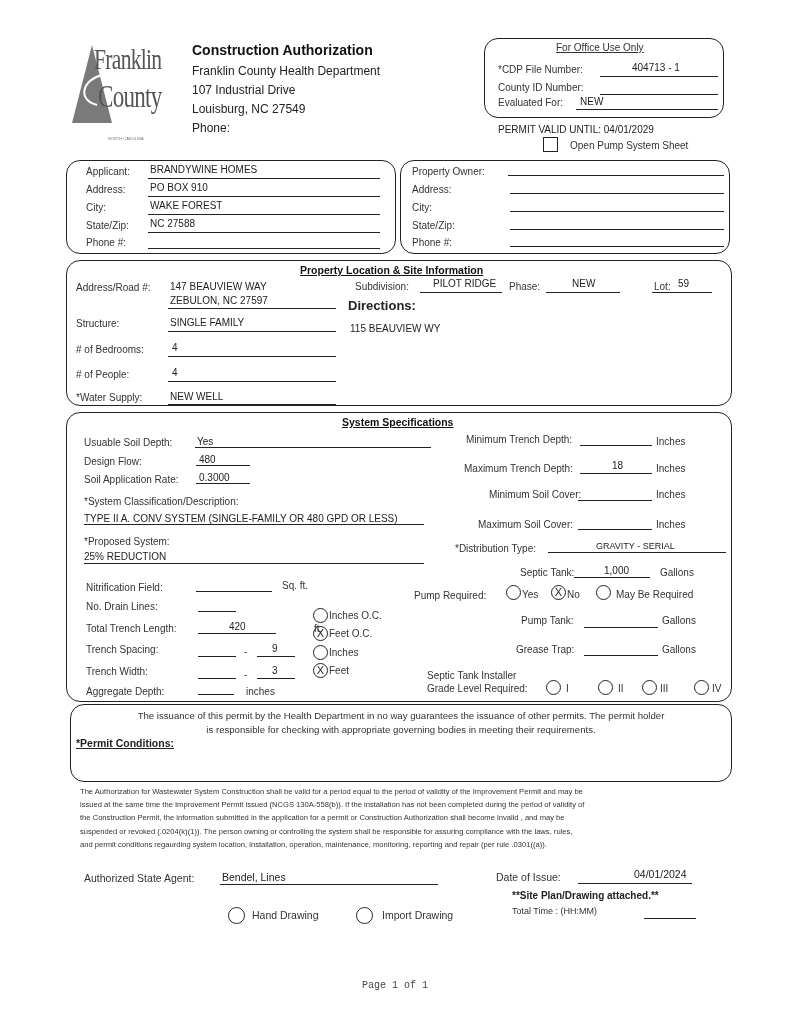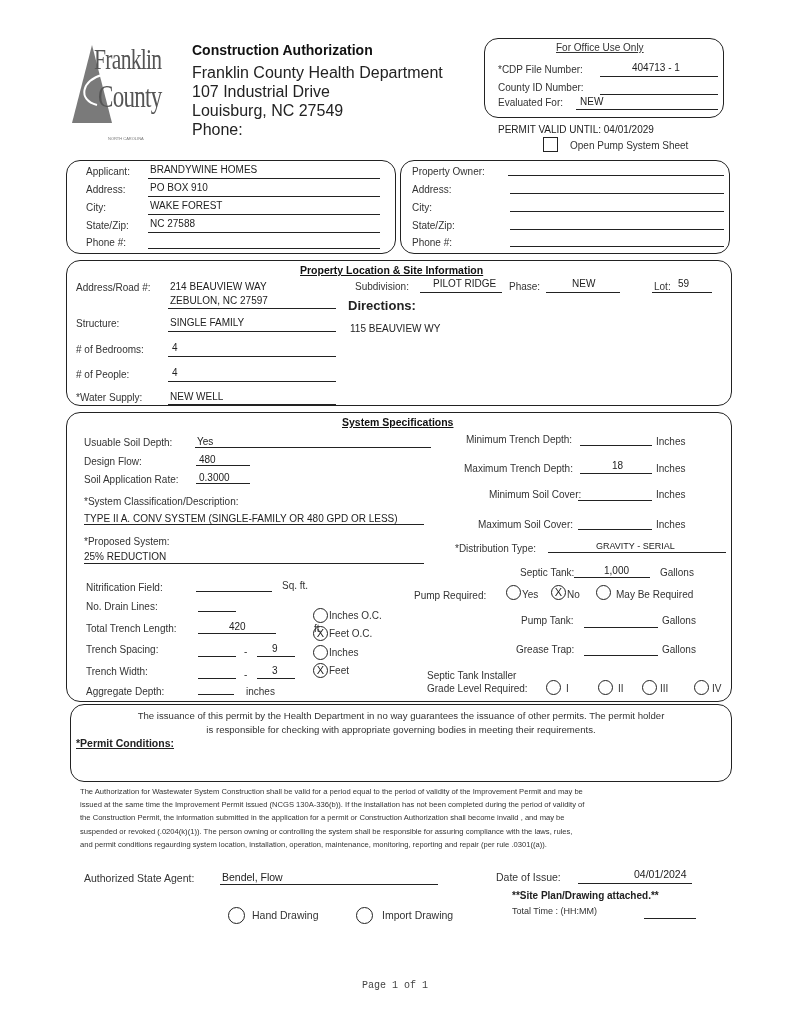--- a/index.html
+++ b/index.html
@@ -5,21 +5,21 @@
   * { box-sizing: border-box; margin: 0; padding: 0; }
   html, body { width: 791px; height: 1024px; background: #ffffff; overflow: hidden; }
   body { position: relative; font-family: "Liberation Sans", sans-serif; color: #1a1a1a; font-size: 10px; }
   .abs { position: absolute; }
   .box { position: absolute; border: 1.6px solid #222; border-radius: 14px; }
   .ul { position: absolute; border-bottom: 1.3px solid #222; height: 0; }
   .lbl { position: absolute; font-size: 10px; color: #333; white-space: nowrap; }
   .val { position: absolute; font-size: 10px; color: #222; white-space: nowrap; }
   .radio { position: absolute; width: 15px; height: 15px; border: 1.5px solid #222; border-radius: 50%; font-size: 11px; line-height: 12px; text-align: center; color: #222; }
   .hdr { font-size: 14px; font-weight: bold; color: #111; }
-  .sub { font-size: 16px; color: #222; }
+  .sub { font-size: 12px; color: #222; }
   .section-title { position: absolute; font-size: 10.5px; font-weight: bold; text-decoration: underline; color: #111; white-space: nowrap; }
   .legal { position: absolute; font-size: 7.6px; color: #333; line-height: 13.2px; left: 80px; width: 620px; }
   .mono { font-family: "Liberation Mono", monospace; }
 </style>
 </head>
 <body>
 
 <div class="abs" style="left:70px;top:40px;width:110px;height:110px;">
   <svg width="40" height="80" style="position:absolute;left:2px;top:5px;">
     <polygon points="20,0 0,78 40,78" fill="#7a7a7a"></polygon>
@@ -76,21 +76,21 @@
 <div class="ul" style="left:510px;top:211px;width:214px;"></div>
 <div class="lbl" style="left:412px;top:220px;">State/Zip:</div>
 <div class="ul" style="left:510px;top:229px;width:214px;"></div>
 <div class="lbl" style="left:412px;top:237px;">Phone #:</div>
 <div class="ul" style="left:510px;top:246px;width:214px;"></div>
 
 <div class="box" style="left:66px;top:260px;width:666px;height:146px;"></div>
 <div class="section-title" style="left:300px;top:264px;">Property Location  &amp;  Site Information</div>
 
 <div class="lbl" style="left:76px;top:282px;">Address/Road #:</div>
-<div class="val" style="left:170px;top:281px;">214 BEAUVIEW WAY</div>
+<div class="val" style="left:170px;top:281px;">147 BEAUVIEW WAY</div>
 <div class="val" style="left:170px;top:295px;">ZEBULON, NC 27597</div>
 <div class="ul" style="left:168px;top:308px;width:168px;"></div>
 
 <div class="lbl" style="left:355px;top:281px;">Subdivision:</div>
 <div class="ul" style="left:420px;top:292px;width:82px;"></div>
 <div class="val" style="left:433px;top:278px;">PILOT RIDGE</div>
 <div class="lbl" style="left:509px;top:281px;">Phase:</div>
 <div class="ul" style="left:546px;top:292px;width:74px;"></div>
 <div class="val" style="left:572px;top:278px;">NEW</div>
 <div class="lbl" style="left:630px;top:281px;padding-left:24px;">Lot:</div>
@@ -230,28 +230,28 @@
 <div class="ul" style="left:198px;top:694px;width:36px;"></div>
 <div class="lbl" style="left:246px;top:686px;">inches</div>
 
 <div class="box" style="left:70px;top:704px;width:662px;height:78px;"></div>
 <div class="abs" style="left:70px;width:662px;text-align:center;top:710px;font-size:9.6px;color:#333;">The issuance of this permit by the Health Department in no way guarantees the issuance of other permits.  The permit holder</div>
 <div class="abs" style="left:70px;width:662px;text-align:center;top:724px;font-size:9.6px;color:#333;">is responsible for checking with appropriate governing bodies in meeting their requirements.</div>
 <div class="abs" style="left:76px;top:737px;font-size:10.5px;font-weight:bold;text-decoration:underline;color:#222;">*Permit Conditions:</div>
 
 <div class="legal" style="top:785px;">
   <div>The Authorization for Wastewater System Construction shall be valid for a period equal to the period of validity of the Improvement Permit and may be</div>
-  <div>issued at the same time the Improvement Permit issued (NCGS 130A-336(b)). If the installation has not been completed during the period of validity of</div>
+  <div>issued at the same time the Improvement Permit issued (NCGS 130A-558(b)). If the installation has not been completed during the period of validity of</div>
   <div>the Construction Permit, the information submitted in the application for a permit or Construction Authorization shall become invalid , and may be</div>
   <div>suspended or revoked (.0204(k)(1)). The person owning or controlling the system shall be responsible for assuring compliance with the laws, rules,</div>
   <div>and permit conditions regaurding system location, installation, operation, maintenance, monitoring, reporting and repair (per rule .0301((a)).</div>
 </div>
 
 <div class="lbl" style="left:84px;top:872px;font-size:10.5px;">Authorized State Agent:</div>
-<div class="val" style="left:222px;top:871px;font-size:10.5px;">Bendel, Flow</div>
+<div class="val" style="left:222px;top:871px;font-size:10.5px;">Bendel, Lines</div>
 <div class="ul" style="left:220px;top:884px;width:218px;"></div>
 
 <div class="lbl" style="left:496px;top:871px;font-size:10.5px;">Date of Issue:</div>
 <div class="val" style="left:634px;top:868px;font-size:10.5px;">04/01/2024</div>
 <div class="ul" style="left:578px;top:883px;width:114px;"></div>
 
 <div class="abs" style="left:512px;top:890px;font-size:10px;font-weight:bold;color:#222;">**Site Plan/Drawing attached.**</div>
 <div class="lbl" style="left:512px;top:906px;font-size:9px;">Total Time : (HH:MM)</div>
 <div class="ul" style="left:644px;top:918px;width:52px;"></div>
 

